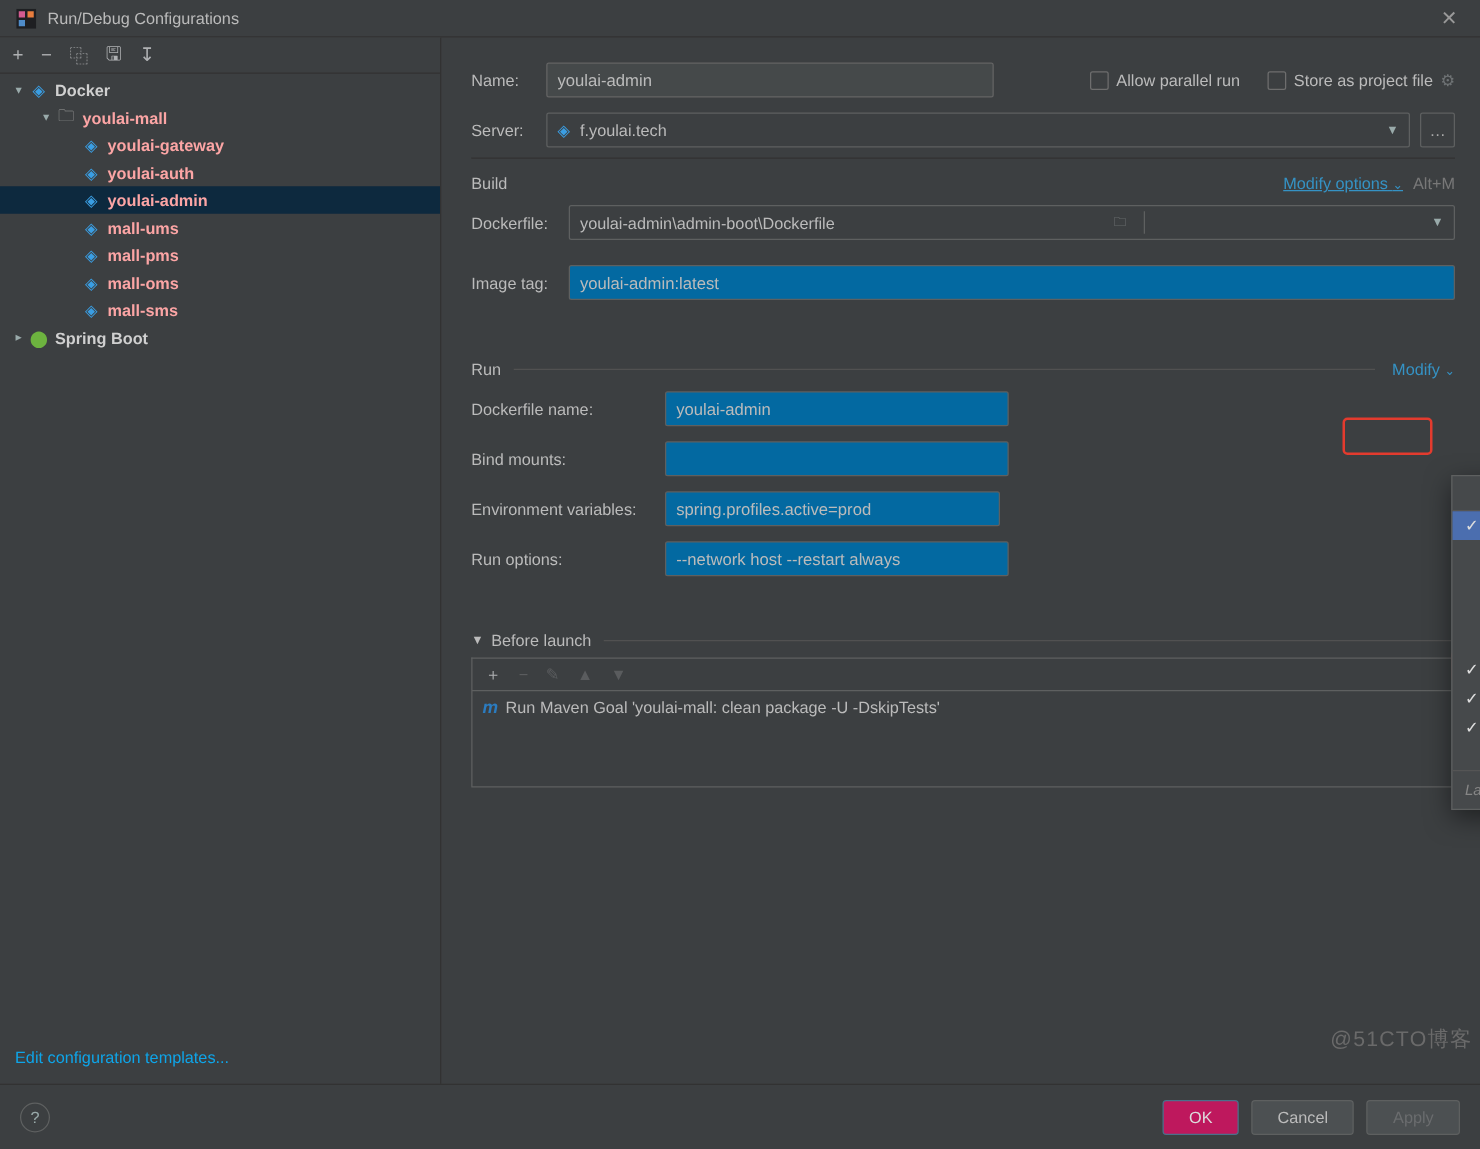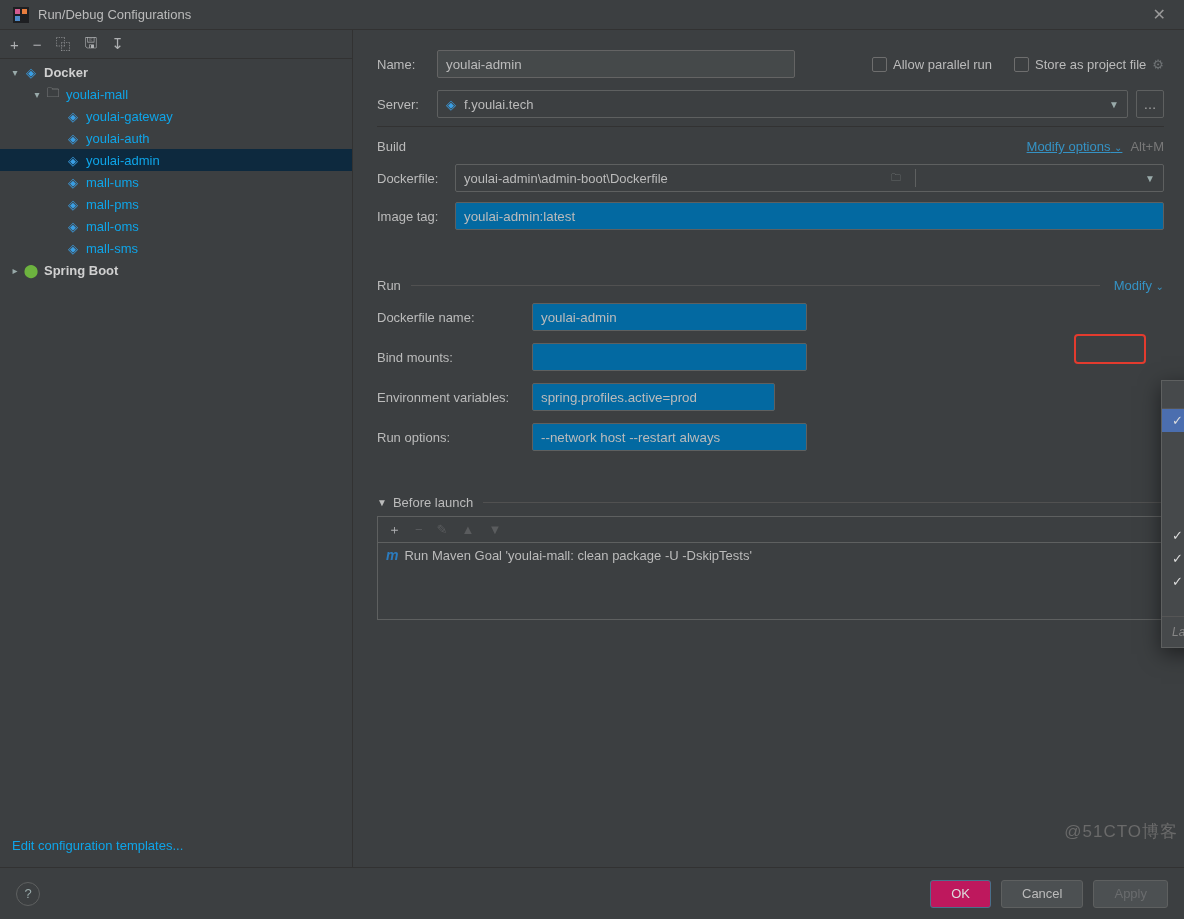--- a/index.html
+++ b/index.html
@@ -55,21 +55,21 @@
   .tree-row {
     display: flex; align-items: center;
     height: 22px;
     padding-left: 8px;
     cursor: pointer;
     white-space: nowrap;
   }
   .tree-row.selected { background: #0d293e; }
   .tree-arrow { width: 14px; color: #9aa; font-size: 10px; text-align: center;}
   .tree-icon { width: 18px; text-align: center; margin-right: 4px; }
-  .tree-label { color: #0ea5e9; }
+  .tree-label { color: #fca5a5; font-weight: bold; }
   .tree-label.bold { font-weight: bold; color: #d0d0d0;}
   .docker-glyph { color: #3a9ee3; font-size: 13px;}
   .folder-glyph { color: #9b9b9b;}
   .sidebar-footer {
     padding: 10px 12px 14px;
     color: #0ea5e9;
     cursor: pointer;
     border-top: 1px solid transparent;
   }
   .main {
@@ -112,21 +112,21 @@
     font-size: 11px; color: #bbb;
   }
   .section-header {
     display: flex; align-items: center;
     margin: 31px 0 10px;
     color: #bbb; font-weight: normal;
   }
   .section-header .line { flex:1; height:1px; background:#515151; margin-left:10px;}
   .modify-link { color:#3592c4; text-decoration:underline; cursor:pointer; margin-left:14px; }
   .hint { color:#787878; margin-left:8px; }
-  .build-row { display:flex; align-items:center; margin-bottom:10px;}
+  .build-row { display:flex; align-items:center; margin-bottom:20px;}
   .build-row .blabel { width:78px;}
   .gear { color:#6f7375; margin-left:6px;}
   .run-row { display:flex; align-items:center; margin-bottom:12px;}
   .before-launch {
     margin-top: 44px;
     display:flex; align-items:center;
     cursor:pointer;
   }
   .bl-toolbar {
     height: 26px;
@@ -343,21 +343,21 @@
     <div class="run-row">
       <span class="label-widest">Dockerfile name:</span>
       <input class="input dark" style="width: 275px;" value="youlai-admin">
     </div>
     <div class="run-row">
       <span class="label-widest">Bind mounts:</span>
       <input class="input dark" style="width: 275px;" value="">
     </div>
     <div class="run-row">
       <span class="label-widest">Environment variables:</span>
-      <input class="input dark" style="width: 243px;" value="spring.profiles.active=prod">
+      <input class="input dark" style="width: 268px;" value="spring.profiles.active=prod">
     </div>
     <div class="run-row">
       <span class="label-widest">Run options:</span>
       <input class="input dark" style="width: 275px;" value="--network host --restart always">
     </div>
 
     <div class="before-launch">
       <span style="font-size:10px;margin-right:6px">▼</span>
       <span>Before launch</span>
       <span class="line" style="flex:1;height:1px;background:#515151;margin-left:10px"></span>

